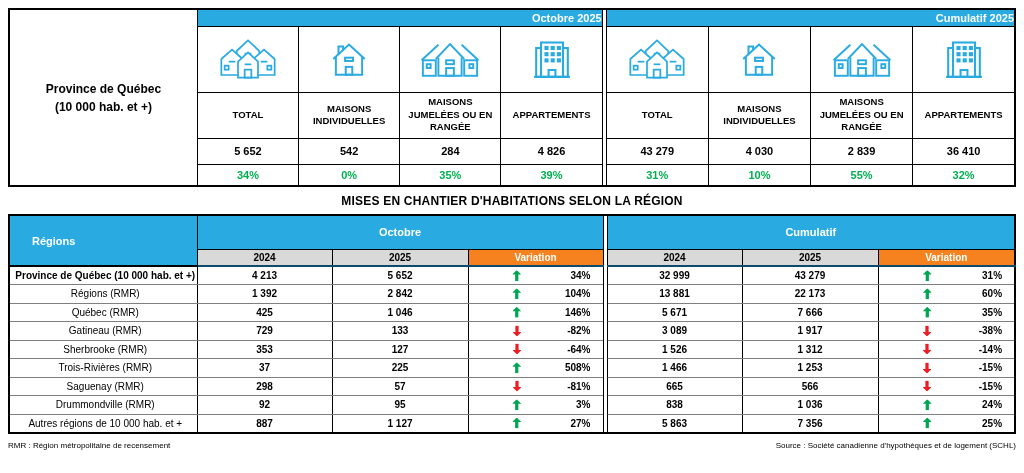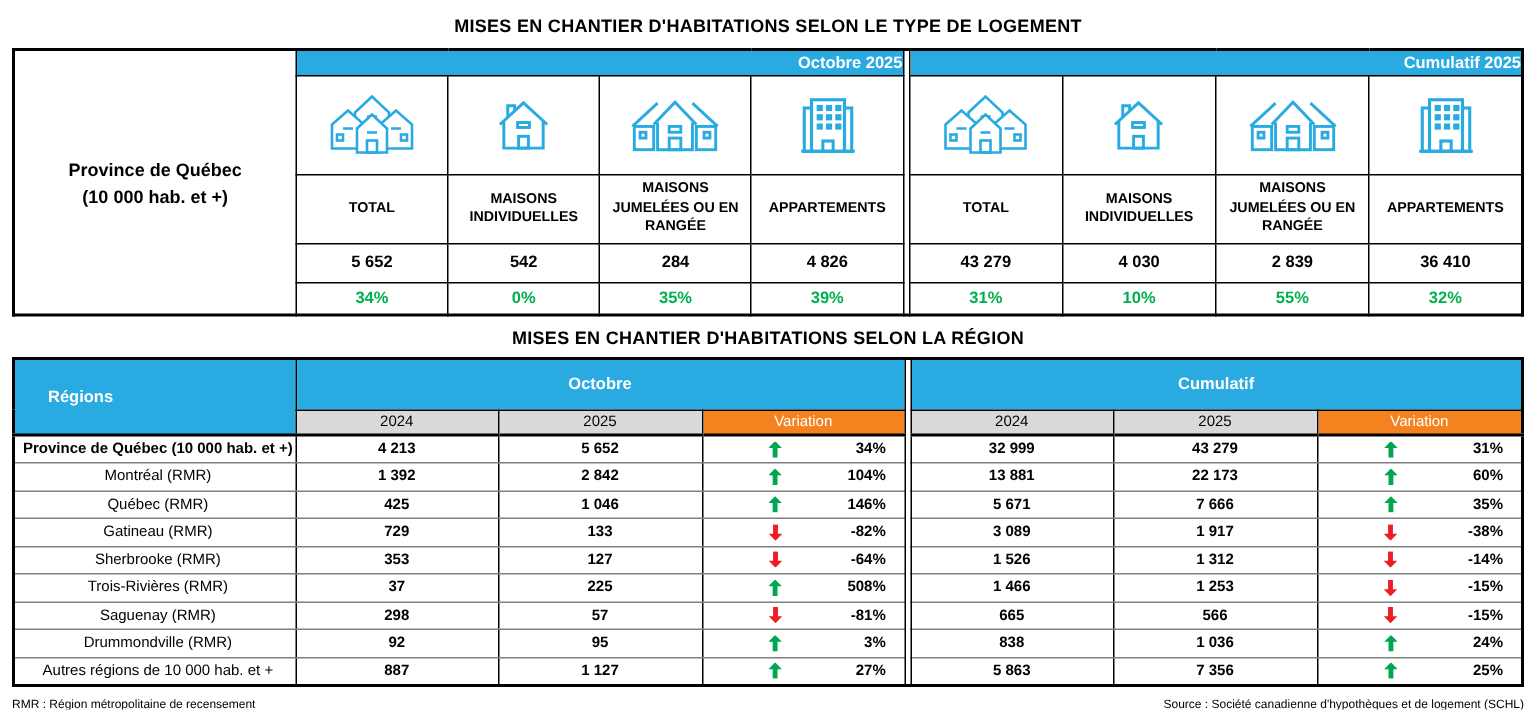--- a/index.html
+++ b/index.html
@@ -27,21 +27,21 @@
   .type-table .val { font-size:11px; font-weight:bold; height:26px; }
   .type-table .pct { font-size:11px; font-weight:bold; color:#00B050; height:22px; }
   .type-table .tgap { border-top:none; border-bottom:none; background:#fff; }
   .type-table svg { display:block; margin:0 auto; }
 
   
   .region-table { border:2px solid #000; }
   .region-table td { border:1px solid #000; text-align:center; vertical-align:middle; font-size:10px; overflow:hidden; }
   .region-table .rhead { background:#29ABE2; color:#fff; font-weight:bold; font-size:11px; text-align:left; padding-left:22px; border-bottom:2px solid #000; }
   .region-table .band2 { background:#29ABE2; color:#fff; font-weight:bold; font-size:11px; height:34px; }
-  .region-table .sub { background:#D9D9D9; font-weight:normal; font-size:10px; height:17px; border-bottom:2px solid #000000; }
+  .region-table .sub { background:#D9D9D9; font-weight:bold; font-size:10px; height:17px; border-bottom:2px solid #0c4a6e; }
   .region-table .sub.orange { background:#F5821F; color:#fff; }
   .region-table .rgap { border-top:none; border-bottom:none; background:#fff; }
   .region-table tr.data td { border-top:1px solid #808080; border-bottom:1px solid #808080; height:18.5px; }
   .region-table tr.data td.rg { text-align:center; padding-left:4px; font-size:10px; }
   .region-table tr.data td.num { font-weight:bold;margin-top:25px; }
   .region-table tr.data[data-bold="true"] td { font-weight:bold; }
   .varwrap { position:relative; display:flex; align-items:center; justify-content:flex-end; height:100%; padding-right:12px; }
   .pct2 { font-weight:bold; font-size:10px; }
   .arrow {
     position:absolute; left:36%; top:50%; width:9px; height:11px;
@@ -51,21 +51,20 @@
   .arrow[data-dir="down"] { background:#EE1C25; transform:translate(-50%,-50%) rotate(180deg); }
 
   
   .footnotes { width:1008px; display:flex; justify-content:space-between; margin-top:7px; font-size:8px; }
 </style>
 </head>
 <body>
 
 <div class="page">
 
-  <div class="title t1">MISES EN CHANTIER D'HABITATIONS SELON LE TYPE DE LOGEMENT</div>
 
   <table class="type-table">
     <colgroup>
       <col style="width:188px">
         <col style="width:101px">
         <col style="width:101px">
         <col style="width:101px">
         <col style="width:101px">
       <col style="width:4px">
       <col style="width:102px">
@@ -277,21 +276,21 @@
           <td class="num">43 279</td>
           <td>
             <div class="varwrap">
               <span class="arrow" data-dir="up"></span>
               <span class="pct2">31%</span>
             </div>
           </td>
         </tr>
 
         <tr class="data" data-bold="false">
-          <td class="rg">Montréal (RMR)</td>
+          <td class="rg">Régions (RMR)</td>
           <td class="num">1 392</td>
           <td class="num">2 842</td>
           <td>
             <div class="varwrap">
               <span class="arrow" data-dir="up"></span>
               <span class="pct2">104%</span>
             </div>
           </td>
           <td class="num">13 881</td>
           <td class="num">22 173</td>

